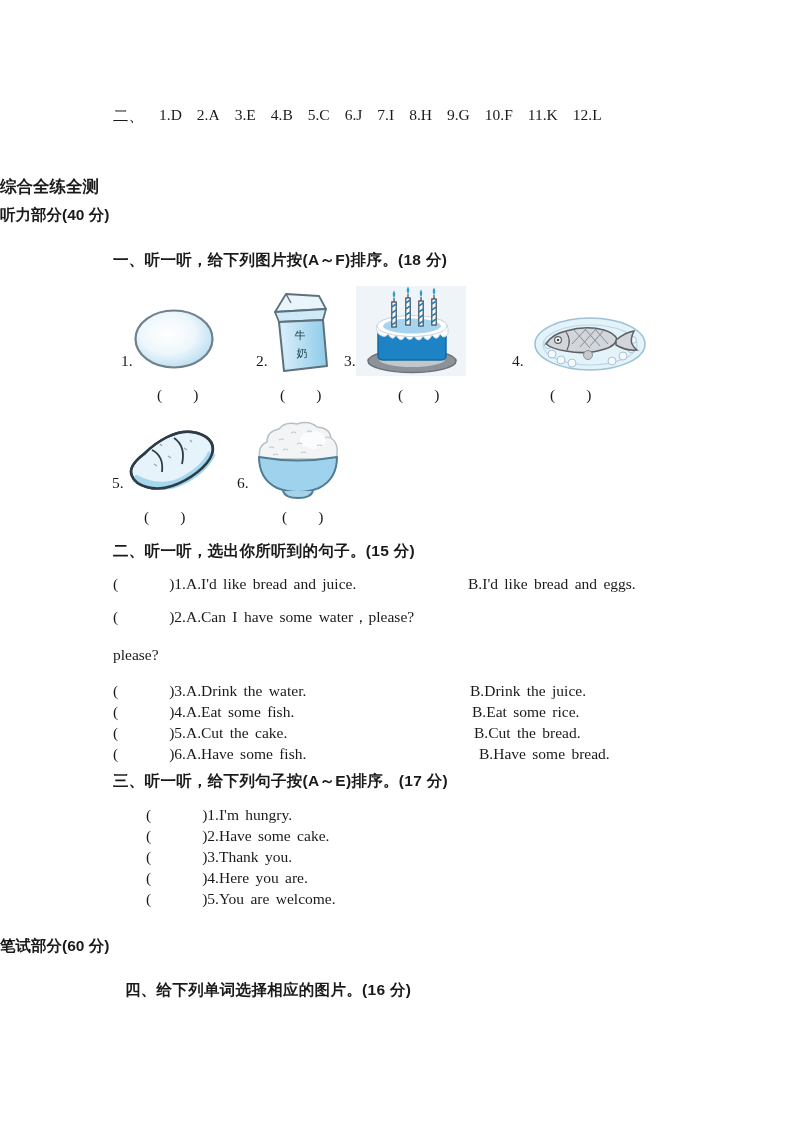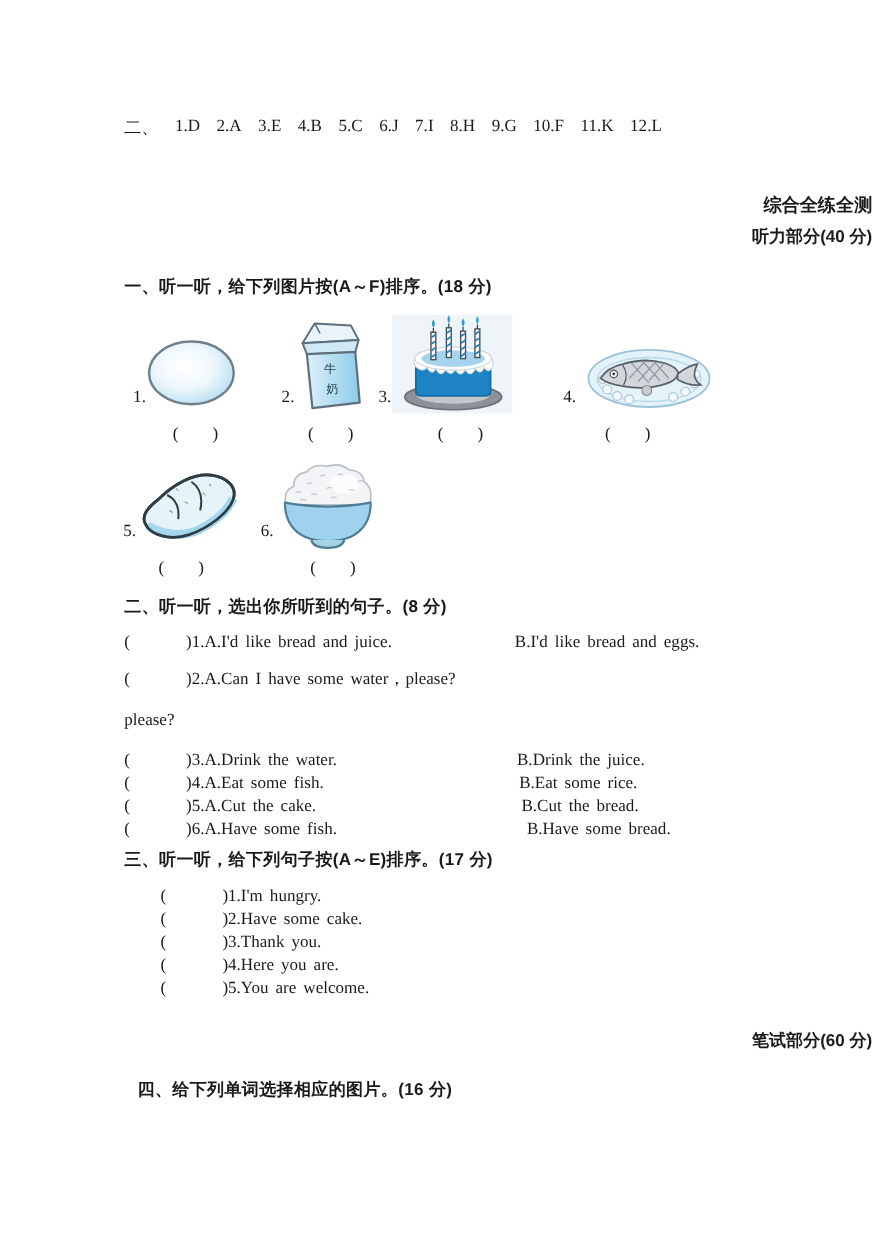--- a/index.html
+++ b/index.html
@@ -7,21 +7,21 @@
     position:relative;
     width:793px;height:1122px;
     background:var(--page-bg,#ffffff);
     font-family:"Liberation Serif","DejaVu Serif",serif;
     color:var(--ink,#1a1a1a);
     font-size:15.5px;
     overflow:hidden;
   }
   .abs{position:absolute;}
   .cn{font-family:"Liberation Sans","DejaVu Sans",sans-serif;font-weight:700;text-align:right;}
-  .center{left:0;right:0;text-align:right;}
+  .center{left:0;right:0;text-align:left;}
   .answers{left:113px;top:106px;display:flex;gap:15px;white-space:nowrap;}
   .answers .pfx{font-family:"Liberation Sans","DejaVu Sans",sans-serif;font-weight:400;}
   .heading{font-size:15.5px;letter-spacing:0.3px;}
   .title{top:176px;font-size:16.5px;}
   .sub{top:205px;font-size:15.5px;}
   .fig-num{font-size:15.5px;}
   .blank{font-size:15.5px;white-space:pre;}
   .qrow{left:113px;white-space:nowrap;word-spacing:2.5px;font-family:Liberation Serif, serif;}
   .qb{position:absolute;top:0;white-space:nowrap;word-spacing:2.5px;text-align:center;}
   .s3row{left:146px;white-space:nowrap;word-spacing:2.5px;}
@@ -159,21 +159,21 @@
   <svg class="fig-svg" style="left:253px;top:420px" width="90" height="82" viewBox="0 0 90 82">
     <path d="M7,39 Q4,26 14,22 Q14,11 26,9 Q32,1 44,4 Q56,0 64,7 Q77,8 78,18 Q87,24 83,39 z" fill="#f3f4f6" stroke="#b9bfc6" stroke-width="1.5"></path>
     <ellipse cx="60" cy="20" rx="13" ry="9" fill="#fbfcfd"></ellipse>
     <path d="M16,28 q3,-2 5,0 M26,20 q3,-2 5,0 M38,13 q3,-2 5,0 M30,30 q3,-2 5,0 M44,24 q3,-2 5,0 M54,12 q3,-2 5,0 M64,26 q3,-2 5,0 M72,18 q3,-2 5,0 M20,35 q3,-2 5,0 M48,33 q3,-2 5,0" stroke="#c3c9cf" stroke-width="1.1" fill="none"></path>
     <path d="M6,37 Q45,44 84,37 Q84,59 66,68 Q56,72 45,72 Q34,72 24,68 Q6,59 6,37 z" fill="var(--mid-blue,#9fd2ec)" stroke="#4f7d96" stroke-width="2" stroke-linejoin="round"></path>
     <path d="M30,71 Q32,78 45,78 Q58,78 60,71" fill="#a6d2e8" stroke="#4f7d96" stroke-width="2"></path>
   </svg>
   <span class="abs fig-num" style="left:237px;top:474px">6.</span>
   <span class="abs blank" style="left:282px;top:508px">(&nbsp;&nbsp;&nbsp;&nbsp;&nbsp;&nbsp;&nbsp;&nbsp;)</span>
 
-  <div class="abs cn heading" style="left:113px;top:541px">二、听一听，选出你所听到的句子。(8 分)</div>
+  <div class="abs cn heading" style="left:113px;top:541px">二、听一听，选出你所听到的句子。(15 分)</div>
 
   <div class="abs qrow" style="top:575px">
     <span class="blank">(&nbsp;&nbsp;&nbsp;&nbsp;&nbsp;&nbsp;&nbsp;&nbsp;)</span><span>1.A.I'd like bread and juice.</span>
     <span class="qb" style="left:355px">B.I'd like bread and eggs.</span>
   </div>
   <div class="abs qrow" style="top:607px">
     <span class="blank">(&nbsp;&nbsp;&nbsp;&nbsp;&nbsp;&nbsp;&nbsp;&nbsp;)</span><span>2.A.Can I have some water，please?</span>
   </div>
   <div class="abs qrow" style="top:646px">
     <span>please?</span>

